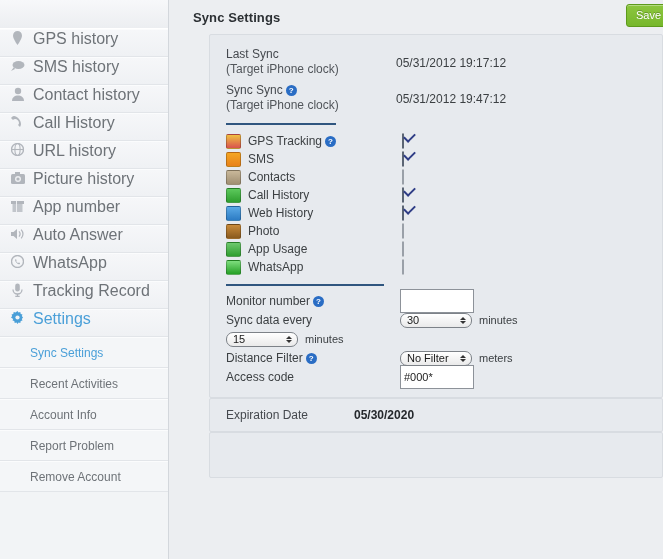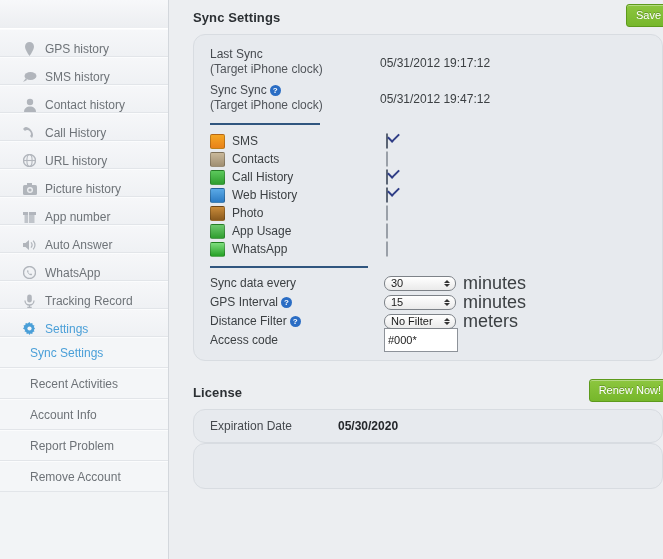--- a/index.html
+++ b/index.html
@@ -19,26 +19,26 @@
     box-sizing:border-box;
   }
   .side-top{
     height:28px;
     background:linear-gradient(to bottom,#f7f8fa 0%,#eceef1 100%);
     border-bottom:1px solid #ffffff;
   }
   .side-item{
     position:relative;
     height:28px;
-    display:flex;align-items:flex-end;
-    padding-left:22px;
+    display:flex;align-items:flex-start;
+    padding-left:10px;
     border-bottom:1px solid #e2e5e9;
     border-top:1px solid #fbfcfd;
     color:#6e7378;
-    font-size:12px;
+    font-size:16px;
     box-sizing:border-box;
     background:linear-gradient(to bottom,#f6f7f9 0%,#eff1f4 100%);
   }
   .side-item .ico{
     width:15px;height:15px;margin-right:8px;flex:0 0 15px;
     display:flex;align-items:center;justify-content:center;
     opacity:.62;
   }
   .side-item .ico svg{display:block}
   .side-item.active{color:#4a9fd8;}
@@ -79,24 +79,24 @@
     color:#ffffff;
     font-size:11px;
     padding:4px 9px 5px 9px;
     text-shadow:0 -1px 0 rgba(0,0,0,.25);
     box-shadow:inset 0 1px 0 rgba(255,255,255,.35);
     white-space:nowrap;
     cursor:pointer;
     box-sizing:border-box;
   }
   .panel{
-    margin-left:24px;
+    margin-left:40px;
     background:#e7eaee;
     border:1px solid #d8dce1;
-    border-radius:12px;
+    border-radius:2px;
     box-sizing:border-box;
   }
 
   
   #sync-panel{padding:12px 0 10px 0;}
   .sync-row{
     display:flex;align-items:flex-start;
     padding:0 0 0 16px;
     margin-bottom:6px;
   }
@@ -156,21 +156,21 @@
   .sel .arrows{
     position:absolute;right:2px;top:0;width:13px;height:13px;
     display:flex;flex-direction:column;align-items:center;justify-content:center;
   }
   .sel .arrows i{
     display:block;width:0;height:0;border-left:3px solid transparent;
     border-right:3px solid transparent;
   }
   .sel .arrows i.up{border-bottom:3px solid #333;margin-bottom:1px;}
   .sel .arrows i.dn{border-top:3px solid #333;}
-  .unit{font-size:18px;color:#3c4043;margin-left:7px;}
+  .unit{font-size:11px;color:#3c4043;margin-left:7px;}
 
   
   #lic-panel{height:34px;display:flex;align-items:center;padding-left:16px;gap:37px;}
   .lic-lbl{font-size:12px;color:#45494e;width:91px;}
   .lic-val{font-size:12px;font-weight:bold;color:#25282c;}
 
   
   #exp-panel{height:46px;display:flex;align-items:center;padding-left:16px;}
 </style>
 </head>
@@ -327,20 +327,25 @@
           </div>
           <div class="sub">(Target iPhone clock)</div>
         </div>
         <div class="sync-val">05/31/2012 19:47:12</div>
       </div>
 
       <div class="hr-blue"></div>
 
       <div id="feature-list">
           <div class="chk-row">
+            <span class="chk-ico" style="background: linear-gradient(rgb(240, 192, 64) 0%, rgb(217, 83, 79) 100%); border: 1px solid rgba(0, 0, 0, 0.22);"></span>
+            <span class="chk-name"><span>GPS Tracking</span><span class="helpq">?</span></span>
+            <span class="chk-box-wrap"><span class="cbox on"></span></span>
+          </div>
+          <div class="chk-row">
             <span class="chk-ico" style="background: linear-gradient(rgb(245, 166, 35) 0%, rgb(232, 130, 26) 100%); border: 1px solid rgba(0, 0, 0, 0.22);"></span>
             <span class="chk-name"><span>SMS</span></span>
             <span class="chk-box-wrap"><span class="cbox on"></span></span>
           </div>
           <div class="chk-row">
             <span class="chk-ico" style="background: linear-gradient(rgb(201, 184, 154) 0%, rgb(160, 143, 114) 100%); border: 1px solid rgba(0, 0, 0, 0.22);"></span>
             <span class="chk-name"><span>Contacts</span></span>
             <span class="chk-box-wrap"><span class="cbox"></span></span>
           </div>
           <div class="chk-row">
@@ -365,37 +370,40 @@
           </div>
           <div class="chk-row">
             <span class="chk-ico" style="background: linear-gradient(rgb(126, 222, 126) 0%, rgb(37, 160, 37) 100%); border: 1px solid rgba(0, 0, 0, 0.22);"></span>
             <span class="chk-name"><span>WhatsApp</span></span>
             <span class="chk-box-wrap"><span class="cbox"></span></span>
           </div>
         </div>
 
       <div class="hr-blue w2"></div>
 
+      <div class="frow">
+        <div class="flbl">
+          <span>Monitor number</span><span class="helpq">?</span>
+        </div>
+        <input class="txtin wide" type="text" value="" style="">
+      </div>
 
       <div class="frow">
         <div class="flbl">Sync data every</div>
         <div class="sel">
           <span>30</span>
           <span class="arrows">
               <i class="up"></i>
               <i class="dn"></i>
             </span>
         </div>
         <span class="unit">minutes</span>
       </div>
 
       <div class="frow">
-        <div class="flbl">
-          <span>GPS Interval</span><span class="helpq">?</span>
-        </div>
         <div class="sel">
           <span>15</span>
           <span class="arrows">
               <i class="up"></i>
               <i class="dn"></i>
             </span>
         </div>
         <span class="unit">minutes</span>
       </div>
 
@@ -413,24 +421,20 @@
         <span class="unit">meters</span>
       </div>
 
       <div class="frow">
         <div class="flbl">Access code</div>
         <input class="txtin wide" type="text" value="#000*" style="">
       </div>
 
     </div>
 
-    <div class="sec-head" style="margin-top:14px">
-      <span class="sec-title">License</span>
-      <button class="btn-green">Renew Now!</button>
-    </div>
     <div class="panel" id="lic-panel">
       <span class="lic-lbl">Expiration Date</span>
       <span class="lic-val">05/30/2020</span>
     </div>
 
     <div class="panel" id="exp-panel">
       
     </div>
 
   </div>

